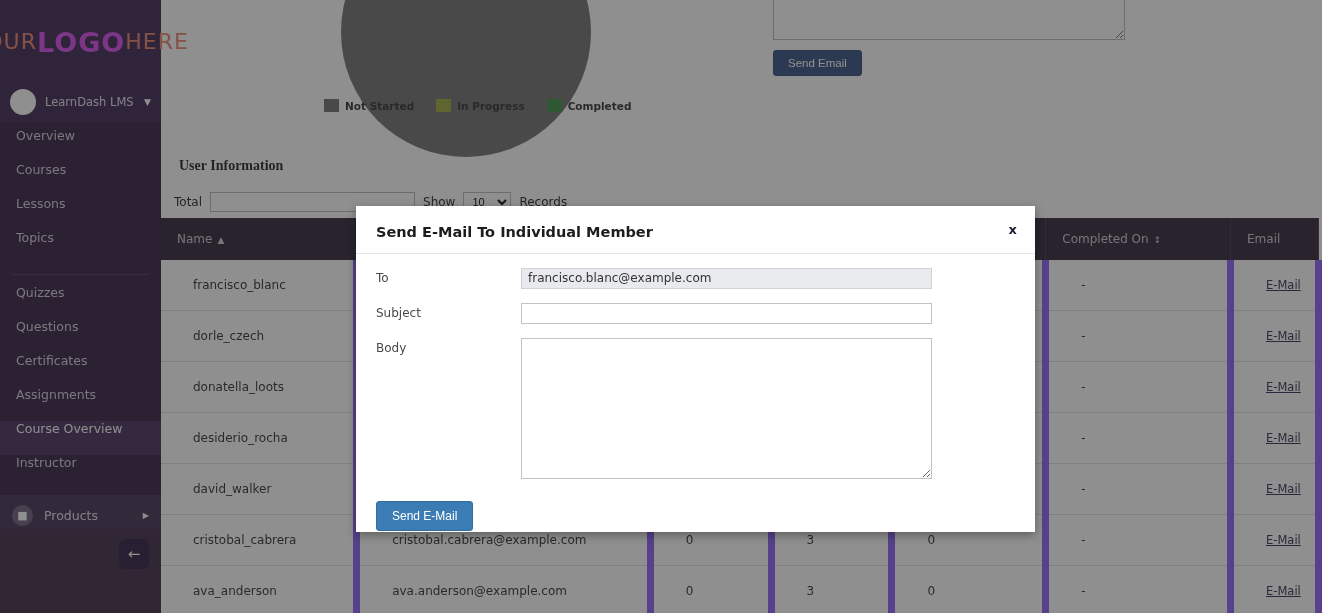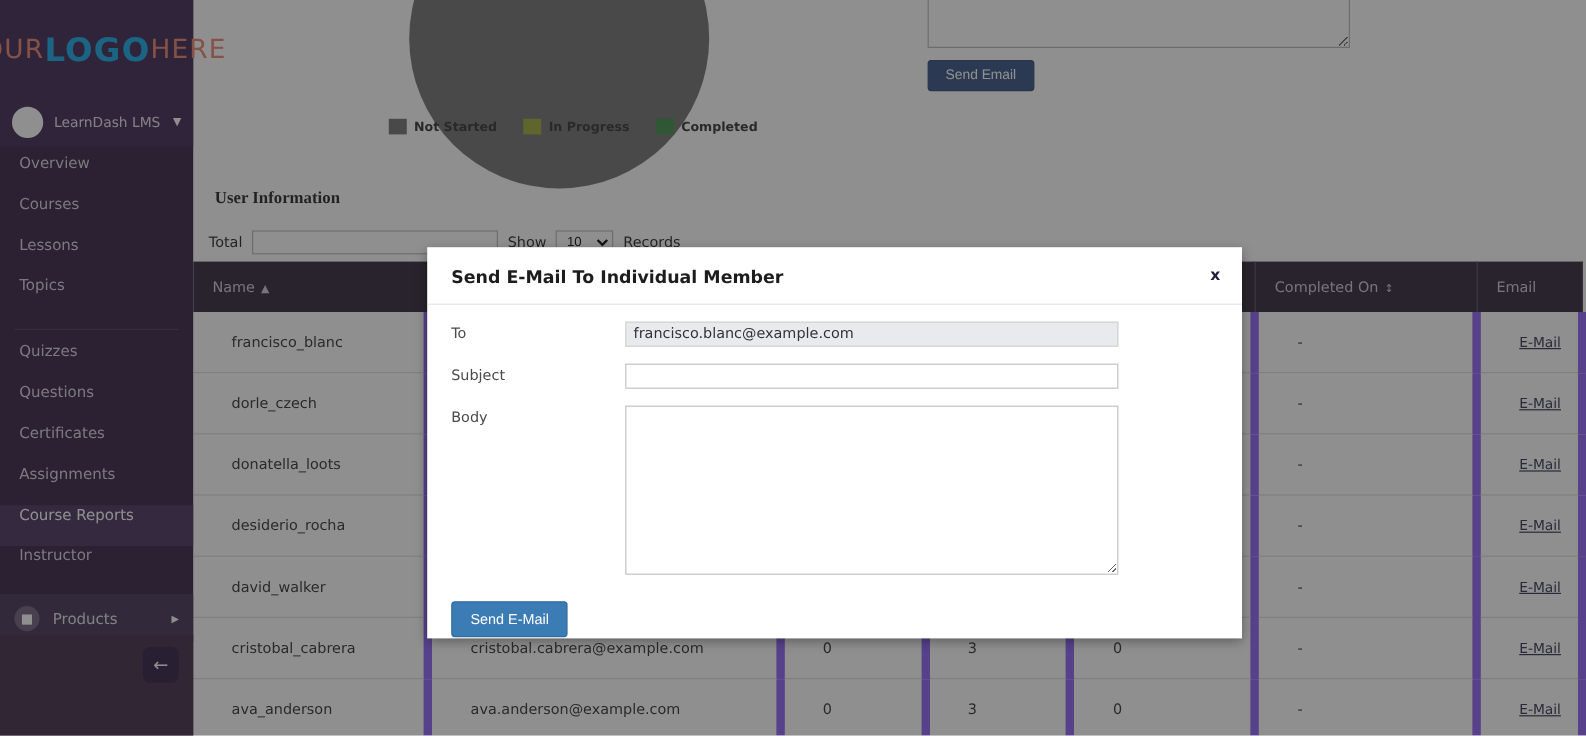--- a/index.html
+++ b/index.html
@@ -23,21 +23,21 @@
     background: #3a2150;
     display: flex; flex-direction: row;
     align-items: center; justify-content: center;
     line-height: 1.0;
   }
   .logo-l1, .logo-l3 {
     color: #e8806a; font-size: 22px; font-weight: 400;
     letter-spacing: 1px; font-family: "DejaVu Sans", sans-serif;
   }
   .logo-l2 {
-    color: #0ea5e9; font-size: 27px; font-weight: bold;
+    color: #d946ef; font-size: 27px; font-weight: bold;
     letter-spacing: 1px;
   }
   .brand-row {
     height: 40px; background: #3a2150;
     display: flex; align-items: center; padding: 0 10px;
     gap: 9px;
   }
   .brand-avatar {
     width: 26px; height: 26px; border-radius: 50%;
     border: 2.5px solid #ffffff; background: #ffffff;
@@ -393,21 +393,21 @@
     <div class="nav-item">
         <span>Questions</span>
       </div>
     <div class="nav-item">
         <span>Certificates</span>
       </div>
     <div class="nav-item">
         <span>Assignments</span>
       </div>
     <div class="nav-item active">
-        <span>Course Reports</span>
+        <span>Course Overview</span>
       </div>
     <div class="nav-item">
         <span>Instructor</span>
       </div>
   </div>
 
   <div class="nav-products">
     <span class="prod-icon">■</span>
     <span>Products</span>
     <span class="prod-arrow">▶</span>

